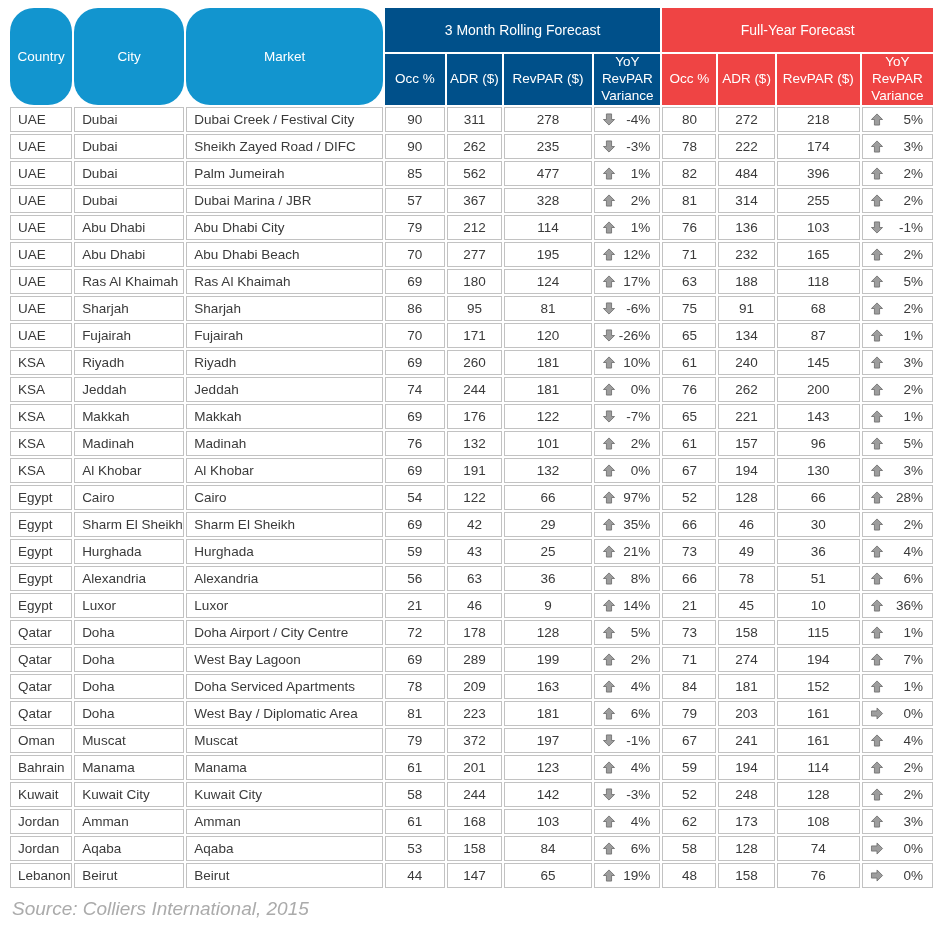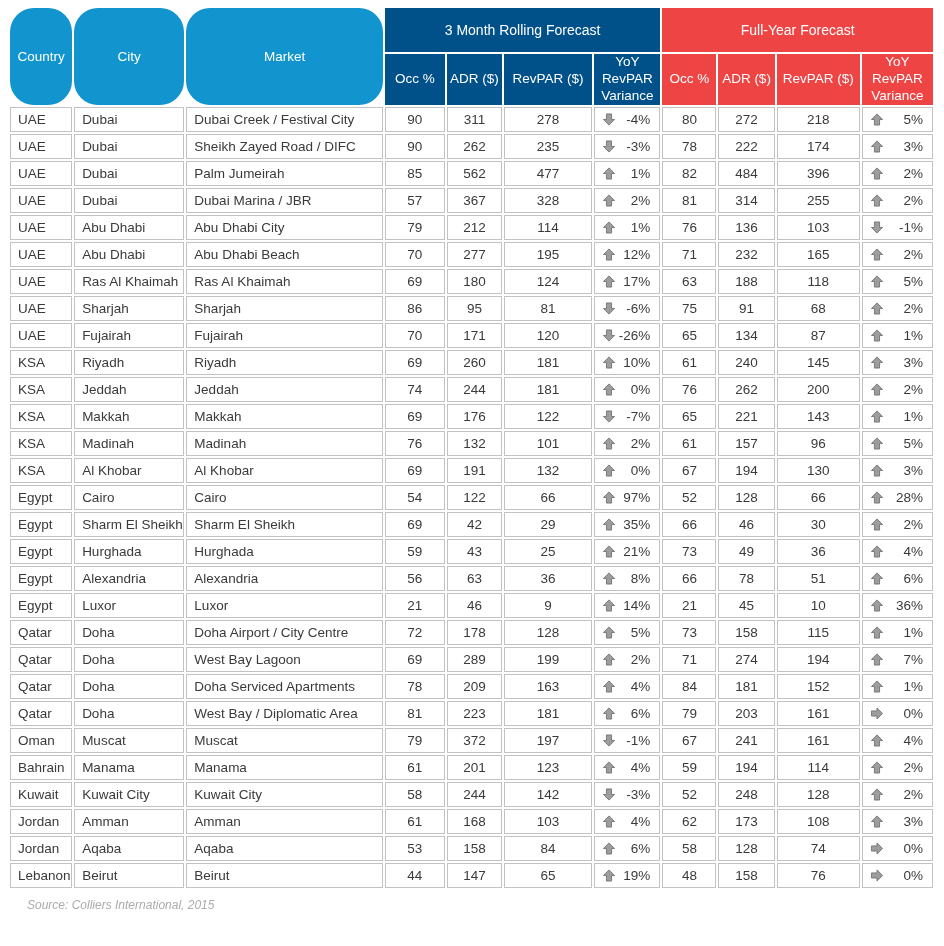--- a/index.html
+++ b/index.html
@@ -16,21 +16,21 @@
   td{border:1px solid #c2c2c2;background:#fff;height:23px;font-size:13.5px;color:#3a3a3a;overflow:hidden;white-space:nowrap;}
   td.text{text-align:left;padding:0 4px 0 7px;}
   td.num{text-align:center;padding:0 2px;}
   td.var{padding:0;}
   .var-inner{display:flex;align-items:center;padding:0 9px 0 8px;}
   .arrow{width:12px;height:13px;flex:0 0 auto;display:block;}
   .arrow polygon{fill:#9d9d9d;stroke:#6e6e6e;stroke-width:1;}
   .arrow.down{transform:rotate(180deg);}
   .arrow.flat{transform:rotate(90deg);}
   .var-text{flex:1;text-align:right;font-size:13.5px;color:#3a3a3a;}
-  .source{color:#ababab;font-style:italic;font-size:12px;margin:8px 0 0 19px;}
+  .source{color:#ababab;font-style:italic;font-size:19px;margin:8px 0 0 4px;}
 </style>
 </head>
 <body>
 
 <div class="page">
   <table class="fc">
     <colgroup>
       <col style="width:62px">
         <col style="width:110px">
         <col style="width:196px">

